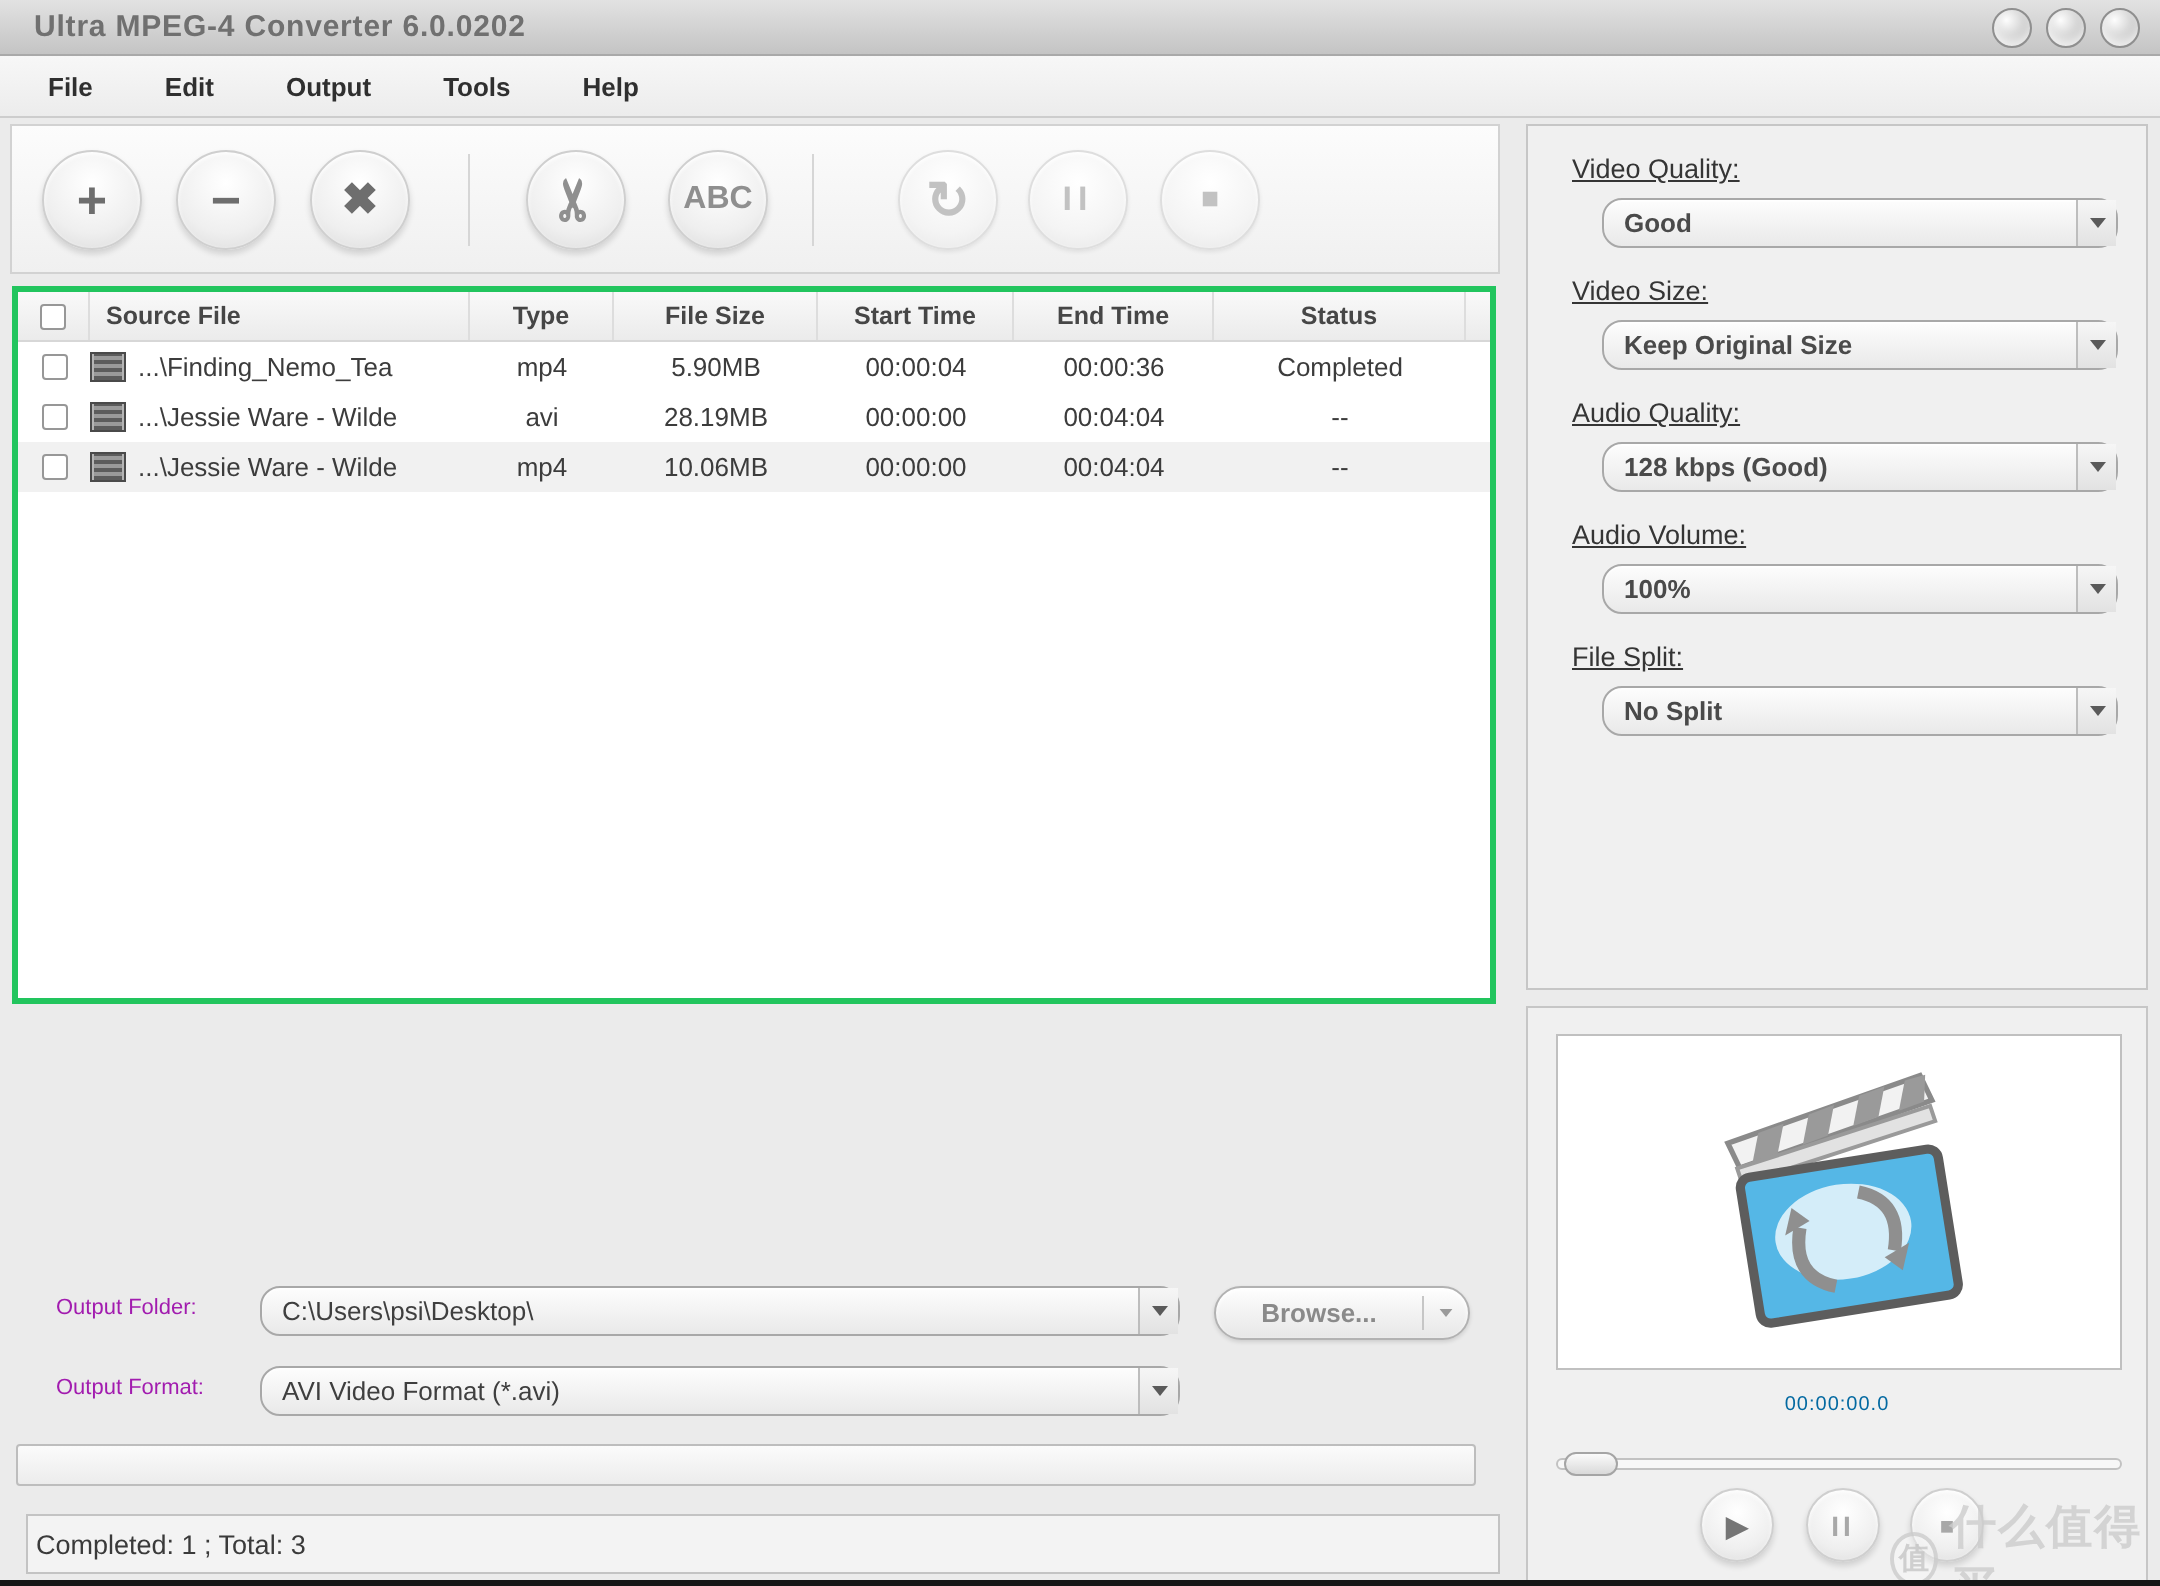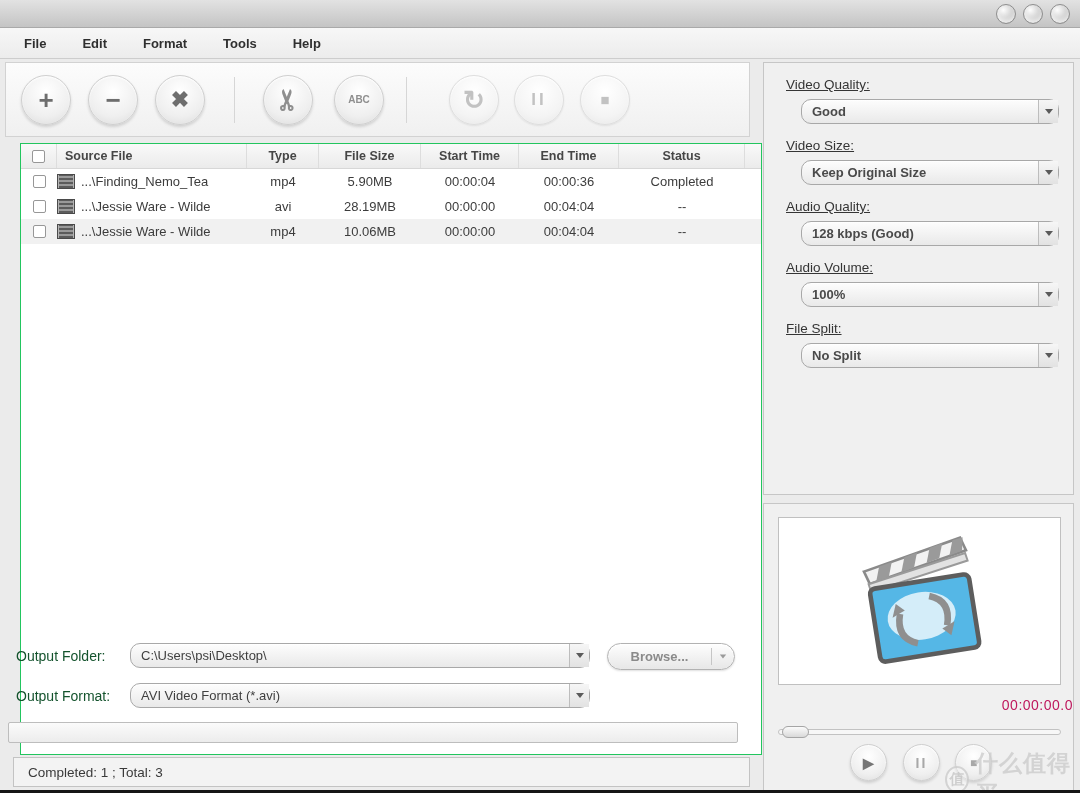--- a/index.html
+++ b/index.html
@@ -55,29 +55,29 @@
     display:flex; align-items:center; justify-content:center;
     font-weight:bold; color:#6e6e6e; font-size:26px; line-height:1;
   }
   .tool-btn.mid { color:#8f8f8f; }
   .tool-btn.dim {
     color:#c2c2c2; border-color:#dedede;
     background: radial-gradient(circle at 50% 32%, #ffffff, #f4f4f4 62%, #e6e6e6);
     box-shadow: 0 1px 2px rgba(0,0,0,.08), inset 0 1px 2px #fff;
   }
   .glyph-scissors { display:inline-block; transform: rotate(-90deg); font-size:28px; }
-  .glyph-abc { font-size:10px; letter-spacing:0; }
+  .glyph-abc { font-size:16px; letter-spacing:0; }
   .glyph-pause { font-size:17px; letter-spacing:3px; }
   .glyph-stop { font-size:15px; }
   .tb-sep { width:1px; height:46px; background:#d6d6d6; flex:0 0 auto; }
 
   
   .list-panel {
-    position:absolute; top:143px; left:20px; width:742px; height:612px;
-    background:#fff; border:1px solid #22c55e;
+    position:absolute; top:143px; left:6px; width:742px; height:359px;
+    background:#fff; border:3px solid #22c55e;
   }
   .grid-cols {
     display:grid;
     grid-template-columns:36px 190px 72px 102px 98px 100px 126px 1fr;
     align-items:center; height:25px;
   }
   .list-header {
     background: linear-gradient(#f9f9f9,#ebebeb);
     border-bottom:1px solid #d7d7d7;
     font-size:12.5px; font-weight:bold; color:#464646;
@@ -97,21 +97,21 @@
   .media-icon {
     width:18px; height:15px; flex:0 0 auto;
     border:1px solid #4a4a4a;
     background: repeating-linear-gradient(0deg,#5c5c5c 0 2px,#9a9a9a 2px 4px);
     box-shadow: inset 1px 0 0 #b5b5b5, inset -1px 0 0 #b5b5b5;
   }
   .tcenter { text-align:center; }
 
   
   .out-row { position:absolute; left:0; width:755px; height:26px; }
-  .out-label { position:absolute; left:16px; top:5px; font-size:14px; color:#14532d; }
+  .out-label { position:absolute; left:28px; top:5px; font-size:11px; color:#a21caf; }
   .combo {
     position:absolute; height:25px;
     border:1px solid #a8a8a8; border-radius:10px;
     background: linear-gradient(#fdfdfd,#e9e9e9);
     box-shadow: inset 0 1px 1px rgba(255,255,255,.8);
     display:flex; align-items:center; padding:0 24px 0 10px;
     font-size:13px; color:#3f3f3f;
   }
   .combo .arrow-box {
     position:absolute; right:0; top:0; width:20px; height:23px;
@@ -139,21 +139,21 @@
 
   
   .progress {
     position:absolute; top:722px; left:8px; width:730px; height:21px;
     border:1px solid #bdbdbd; border-radius:2px;
     background: linear-gradient(#fbfbfb,#ececec);
   }
   .statusbar {
     position:absolute; top:757px; left:13px; width:737px; height:30px;
     border:1px solid #c3c3c3; background:#f3f3f3;
-    display:flex; align-items:center; padding-left:14px;
+    display:flex; align-items:center; padding-left:4px;
     font-size:13.5px; color:#3a3a3a;
   }
 
   
   .settings-panel {
     position:absolute; top:62px; left:763px; width:311px; height:433px;
     border:1px solid #c6c6c6; background:#f0f0f0;
   }
   .sfield { margin-top:14px; }
   .sfield .slabel { margin:0 0 7px 22px; font-size:13.5px; color:#353535;text-decoration:underline; }
@@ -164,21 +164,21 @@
     position:absolute; top:503px; left:763px; width:311px; height:288px;
     border:1px solid #c6c6c6; background:#f0f0f0;
   }
   .preview-screen {
     position:absolute; top:13px; left:14px; width:283px; height:168px;
     background:#fff; border:1px solid #c0c0c0;
     display:flex; align-items:center; justify-content:center;
   }
   .preview-time {
     position:absolute; top:193px; left:0; width:100%;
-    text-align:right; font-size:14px; color:#be185d; letter-spacing:.5px;
+    text-align:center; font-size:10px; color:#0369a1; letter-spacing:.5px;
   }
   .seek-track {
     position:absolute; top:225px; left:14px; width:283px; height:6px;
     border:1px solid #c2c2c2; border-radius:3px; background:#f7f7f7;
   }
   .seek-thumb {
     position:absolute; top:-4px; left:3px; width:27px; height:12px;
     border-radius:6px; border:1px solid #a5a5a5;
     background: linear-gradient(#fbfbfb,#d9d9d9);
   }
@@ -208,31 +208,32 @@
   .wm-text { font-size:23px; color:#cdcdcd; font-weight:bold; letter-spacing:1px; }
 
   .bottom-edge {
     position:absolute; left:0; bottom:0; width:1080px; height:3px; background:#161616;
   }
 </style>
 </head>
 <body>
 
 <div class="titlebar">
+  <div class="title-text">Ultra MPEG-4 Converter 6.0.0202</div>
   <div class="win-controls">
     <div class="win-btn"></div>
     <div class="win-btn"></div>
     <div class="win-btn"></div>
   </div>
 </div>
 
 <div class="menubar">
   <span class="menu-item">File</span>
   <span class="menu-item">Edit</span>
-  <span class="menu-item">Format</span>
+  <span class="menu-item">Output</span>
   <span class="menu-item">Tools</span>
   <span class="menu-item">Help</span>
 </div>
 
 <div class="toolbar">
   <div class="tool-btn" style="margin-left:15px">
     <span>+</span>
   </div>
   <div class="tool-btn" style="margin-left:17px">
     <span>−</span>

